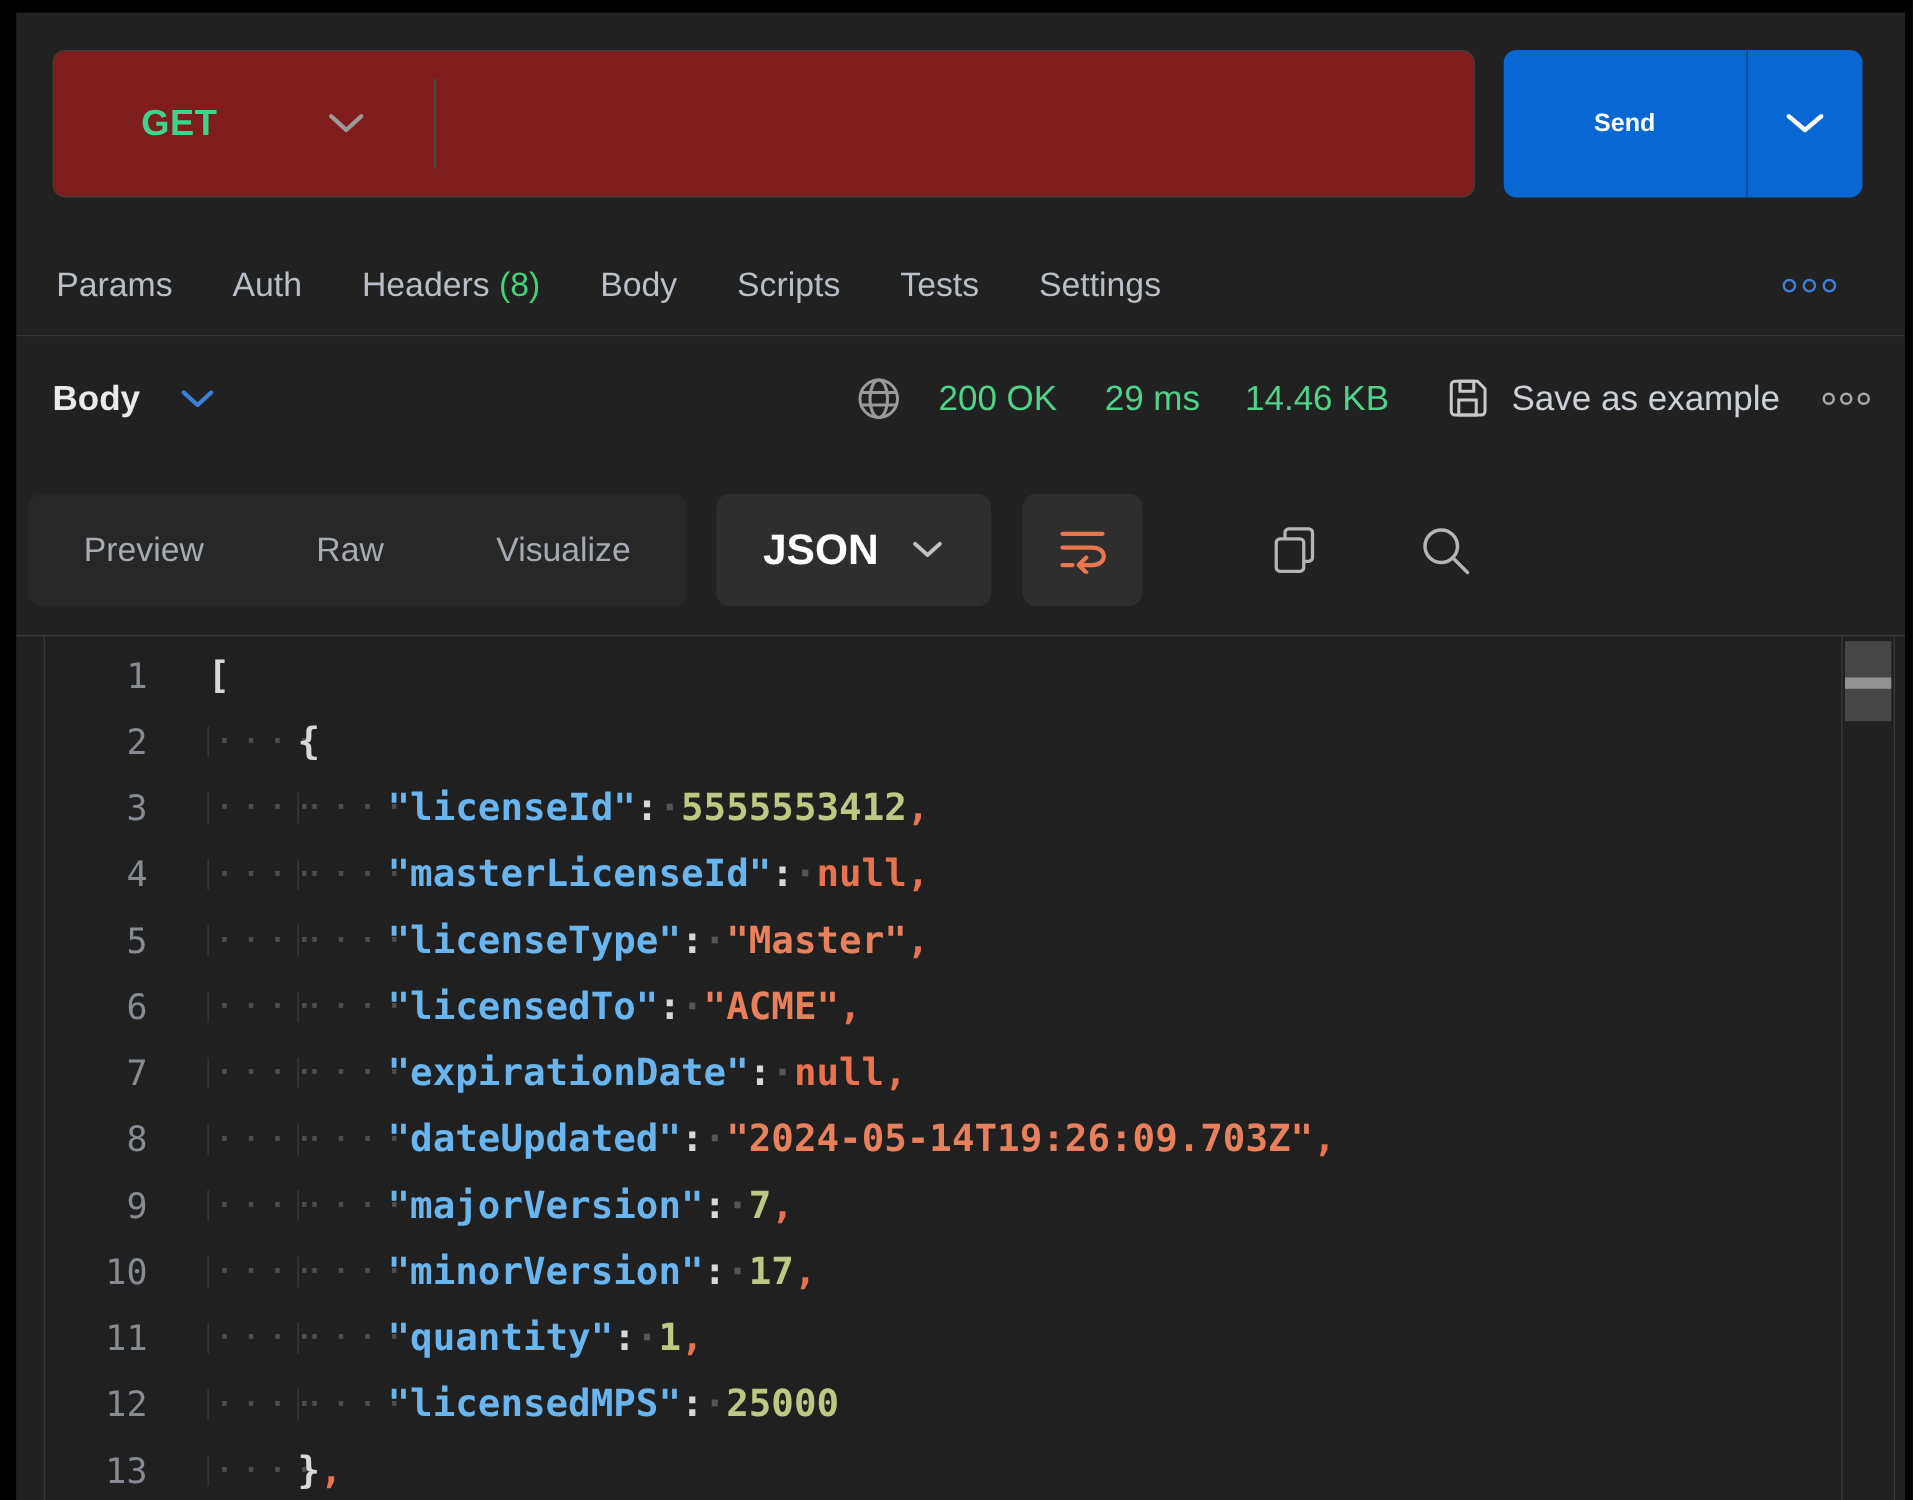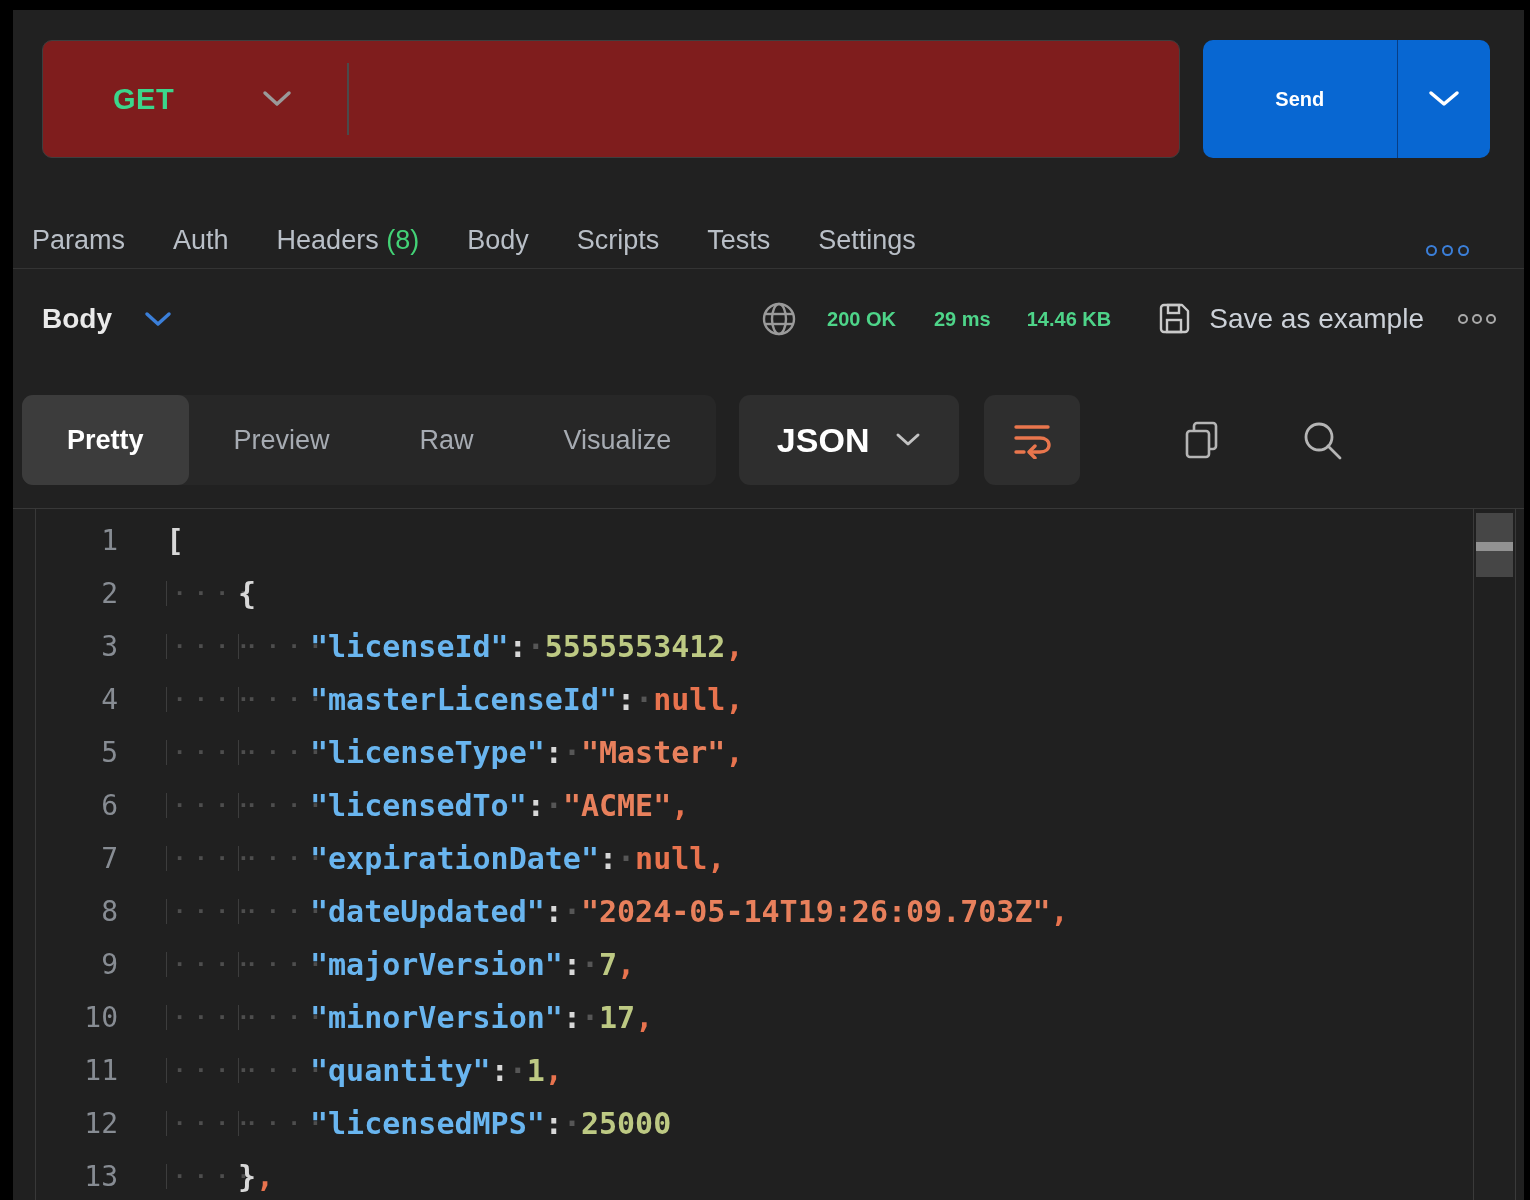--- a/index.html
+++ b/index.html
@@ -20,35 +20,35 @@
   .send-btn { position:absolute; left:1190px; top:30px; width:287px; height:118px;
               border-radius:10px; background:#0867d2; display:flex; align-items:stretch;
               cursor:pointer; }
   .send-main { flex:1; display:flex; align-items:center; justify-content:center;
                color:#fff; font-size:20px; font-weight:700; }
   .send-sep { width:1.5px; background:rgba(10,30,70,.55); margin:0; }
   .send-chev { width:92px; display:flex; align-items:center; justify-content:center; }
 
   
   .tabs-row { position:absolute; left:0; right:0; top:190px; height:56px;
-              display:flex; align-items:flex-end; padding-left:19px; }
+              display:flex; align-items:center; padding-left:32px; }
   .req-tab { font-size:27px; color:#b9bfc7; margin-right:48px; cursor:pointer; white-space:nowrap; }
   .req-tab .badge { color:#43d276; }
   .tabs-more { margin-left:auto; margin-right:55px; display:flex; gap:5px; }
   .tabs-more .dot { width:11px; height:11px; border:2.5px solid #3b7fd9; border-radius:50%; }
 
   .hdivider { position:absolute; left:0; right:0; top:258px; height:1px; background:#343434; }
 
   
   .meta-row { position:absolute; left:0; right:0; top:276px; height:66px;
               display:flex; align-items:center; padding:0 28px 0 29px; }
   .resp-section { font-size:28px; font-weight:700; color:#eaeaea; }
   .resp-chevron { margin-left:32px; }
   .meta-right { margin-left:auto; display:flex; align-items:center; }
-  .green { color:#4ed489; font-size:20px; font-weight:700; white-space:nowrap; }
+  .green { color:#4ed489; font-size:28px; font-weight:400; white-space:nowrap; }
   .m-globe { margin-right:28px; }
   .m-status { margin-right:38px; }
   .m-time { margin-right:36px; }
   .m-size { margin-right:44px; }
   .m-save-icon { margin-right:16px; }
   .m-save-label { font-size:28px; color:#ccd1d8; margin-right:34px; white-space:nowrap; }
   .meta-more { display:flex; gap:4px; }
   .meta-more .dot { width:10px; height:10px; border:2.5px solid #a9a9a9; border-radius:50%; }
 
   
@@ -160,21 +160,20 @@
       <div class="meta-more">
         <div class="dot"></div>
         <div class="dot"></div>
         <div class="dot"></div>
       </div>
     </div>
   </div>
 
   <div class="view-row">
     <div class="seg" id="view-tabs">
-        <div class="seg-tab active">Pretty</div>
         <div class="seg-tab">Preview</div>
         <div class="seg-tab">Raw</div>
         <div class="seg-tab">Visualize</div>
       </div>
     <div class="fmt-btn">
       <span class="fmt-label">JSON</span>
       <svg width="26" height="16" viewBox="0 0 26 16">
         <polyline points="3,3 13,12 23,3" fill="none" stroke="#c2c2c2" stroke-width="3" stroke-linecap="round" stroke-linejoin="round"></polyline>
       </svg>
     </div>

